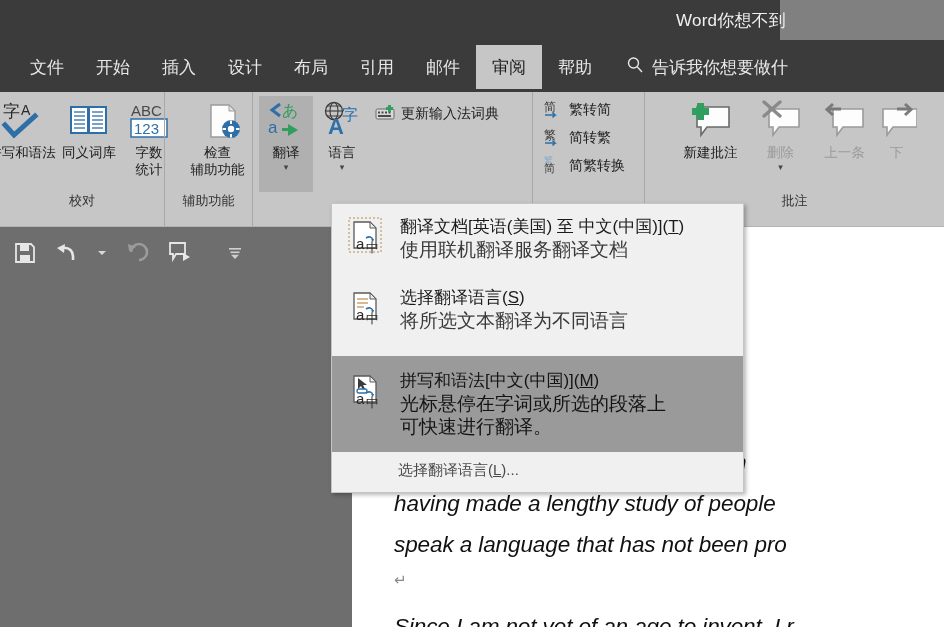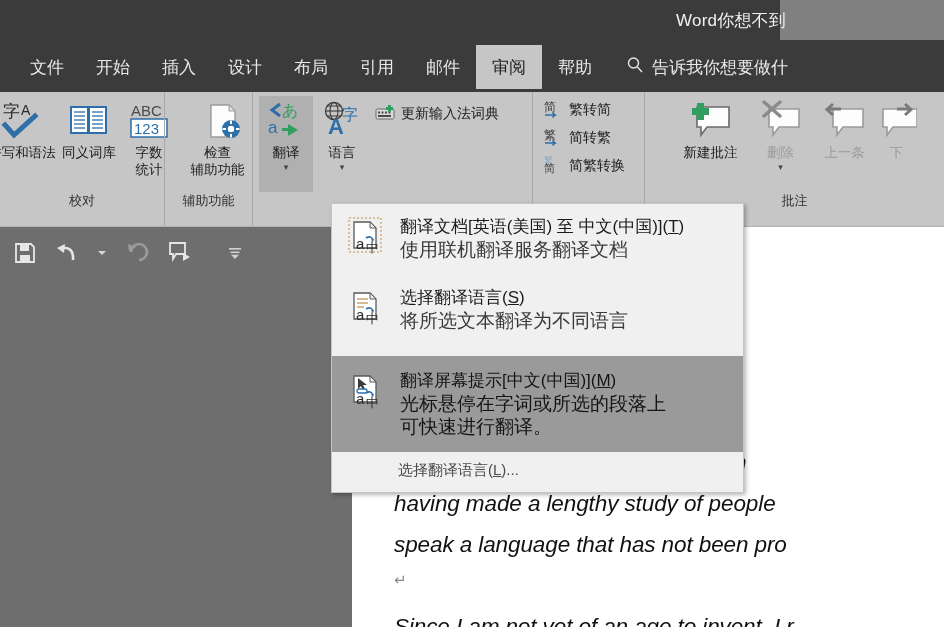--- a/index.html
+++ b/index.html
@@ -469,21 +469,21 @@
           <path d="M24 6 V12 H30 Z" fill="#ececec" stroke="#5a5a5a" stroke-width="1"></path>
           <path d="M12 8 L12 19 L15 16 L17 20 L19 19 L17 15 L21 15 Z" fill="#3a3a3a"></path>
           <rect x="11" y="19" width="10" height="4" rx="2" fill="#fff" stroke="#2e6fa8" stroke-width="1.3"></rect>
           <text x="10" y="34" font-size="15" font-family="Liberation Sans, sans-serif" fill="#2a2a2a">a</text>
           <path d="M20 23 q5 -3 7 2" fill="none" stroke="#2e6fa8" stroke-width="1.6"></path>
           <path d="M27 27 l1 -3 l-3 0.6 Z" fill="#2e6fa8"></path>
           <text x="20" y="37" font-size="13" font-family="DejaVu Sans, sans-serif" fill="#2a2a2a">中</text>
         </svg>
       </span>
       <span class="mi-text">
-        <span class="mi-title"><span>翻译屏幕提示[中文(中国)](</span><u>M</u><span>)</span></span>
+        <span class="mi-title"><span>拼写和语法[中文(中国)](</span><u>M</u><span>)</span></span>
         <span class="mi-desc" style="max-width:280px; white-space:normal;">光标悬停在字词或所选的段落上可快速进行翻译。</span>
       </span>
     </div>
 
     <div class="menu-foot"><span>选择翻译语言(</span><u>L</u><span>)...</span></div>
   </div>
 
 </div>
 
 </body></html>

